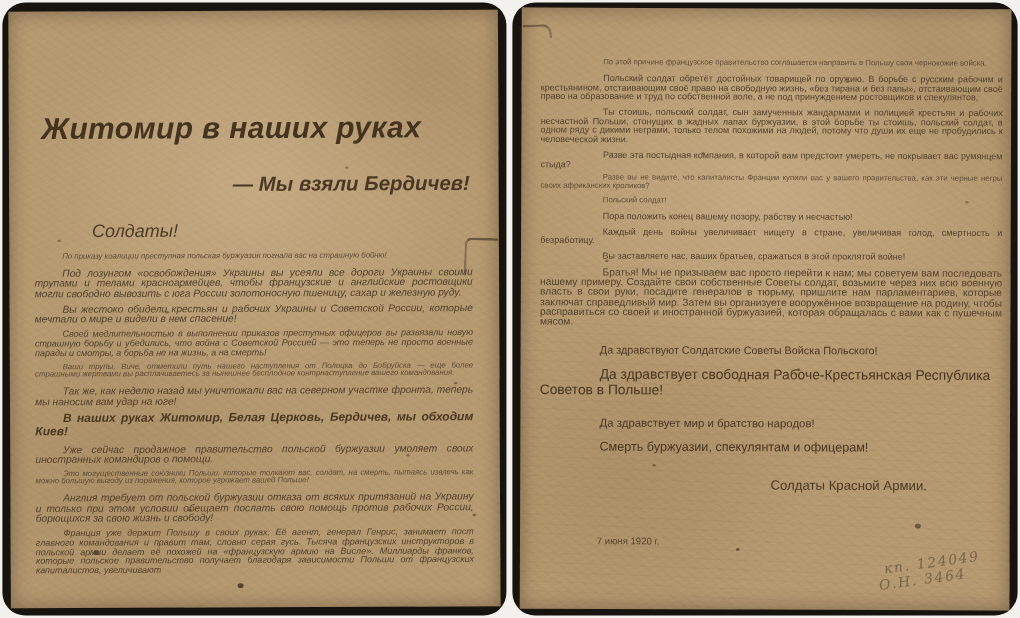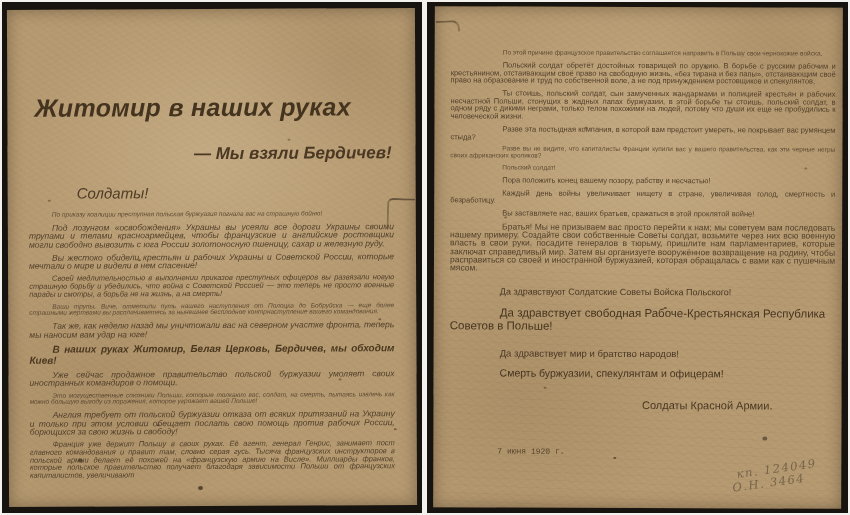--- a/index.html
+++ b/index.html
@@ -1,21 +1,21 @@
 <!DOCTYPE html>
 <html><head>
 <meta charset="utf-8">
 <style>
   html,body { margin:0; padding:0; background:#111; }
   #stage {
     position:relative; width:850px; height:515px;
     background:#f2f1ed; overflow:hidden;
     font-family:"Liberation Sans", sans-serif;
   }
-  .panel { position:absolute; top:2px; height:511px; background:#17130e; }
+  .panel { position:absolute; top:2px; height:511px; background:#17130e;border-radius:19px; }
   .panel-left  { left:2px;  width:420px;font-style:italic; }
   .panel-right { left:427px; width:421px; }
 
   .paper {
     position:absolute;
     background-color:#b59970;
     background-image:
       radial-gradient(ellipse 65% 45% at 50% 30%, rgba(255,238,205,0.20), transparent 75%),
       radial-gradient(ellipse 55% 40% at 22% 78%, rgba(96,68,38,0.12), transparent 70%),
       radial-gradient(ellipse 40% 30% at 82% 12%, rgba(96,68,38,0.10), transparent 70%),
@@ -75,21 +75,21 @@
 
   
   .rp { position:absolute; inset:0; padding:38px 7px 0 16px; color:#52402b; }
   .rp p.para { text-indent:52px; }
   .slogan { margin:12px 0 0 0; text-indent:50px; color:#4a3724; }
   .slogan-0 { font-size:9px;   line-height:10px; margin-top:14px; }
   .slogan-1 { font-size:11.5px; line-height:13px; margin-top:10px; color:#463520; }
   .slogan-2 { font-size:9.5px; line-height:11px; margin-top:15px; }
   .slogan-3 { font-size:10.5px; line-height:12px; margin-top:8px; color:#463520; }
   .rp-signature { margin:20px 62px 0 0; text-align:right; font-size:11px; color:#493823; }
-  .rp-date { position:absolute; left:64px; bottom:52px; font-size:8px; color:#55422c;font-family:Liberation Mono, monospace; }
+  .rp-date { position:absolute; left:64px; bottom:52px; font-size:8px; color:#55422c; }
   .rp-handwriting {
     position:absolute; right:24px; bottom:20px; transform:rotate(-8deg);
     font-family:"DejaVu Serif", serif; font-style:italic;
     font-size:11.5px; line-height:13px; letter-spacing:1.5px;
     color:rgba(93,77,58,0.7);
   }
   .rp-handwriting .hw2 { display:block; margin-left:-6px; }
 </style>
 </head>
 <body>

